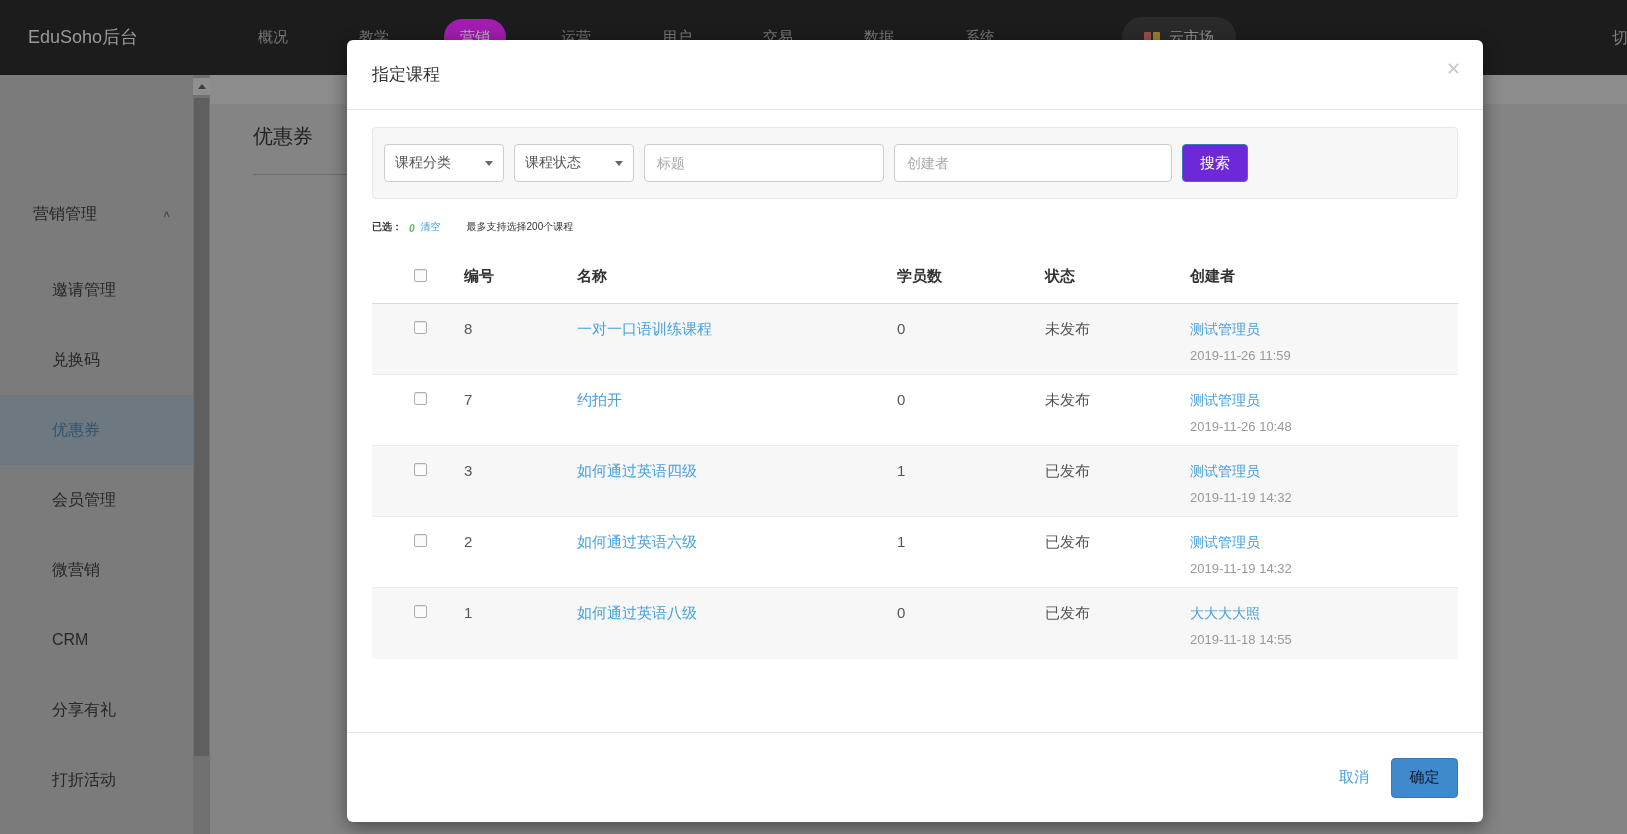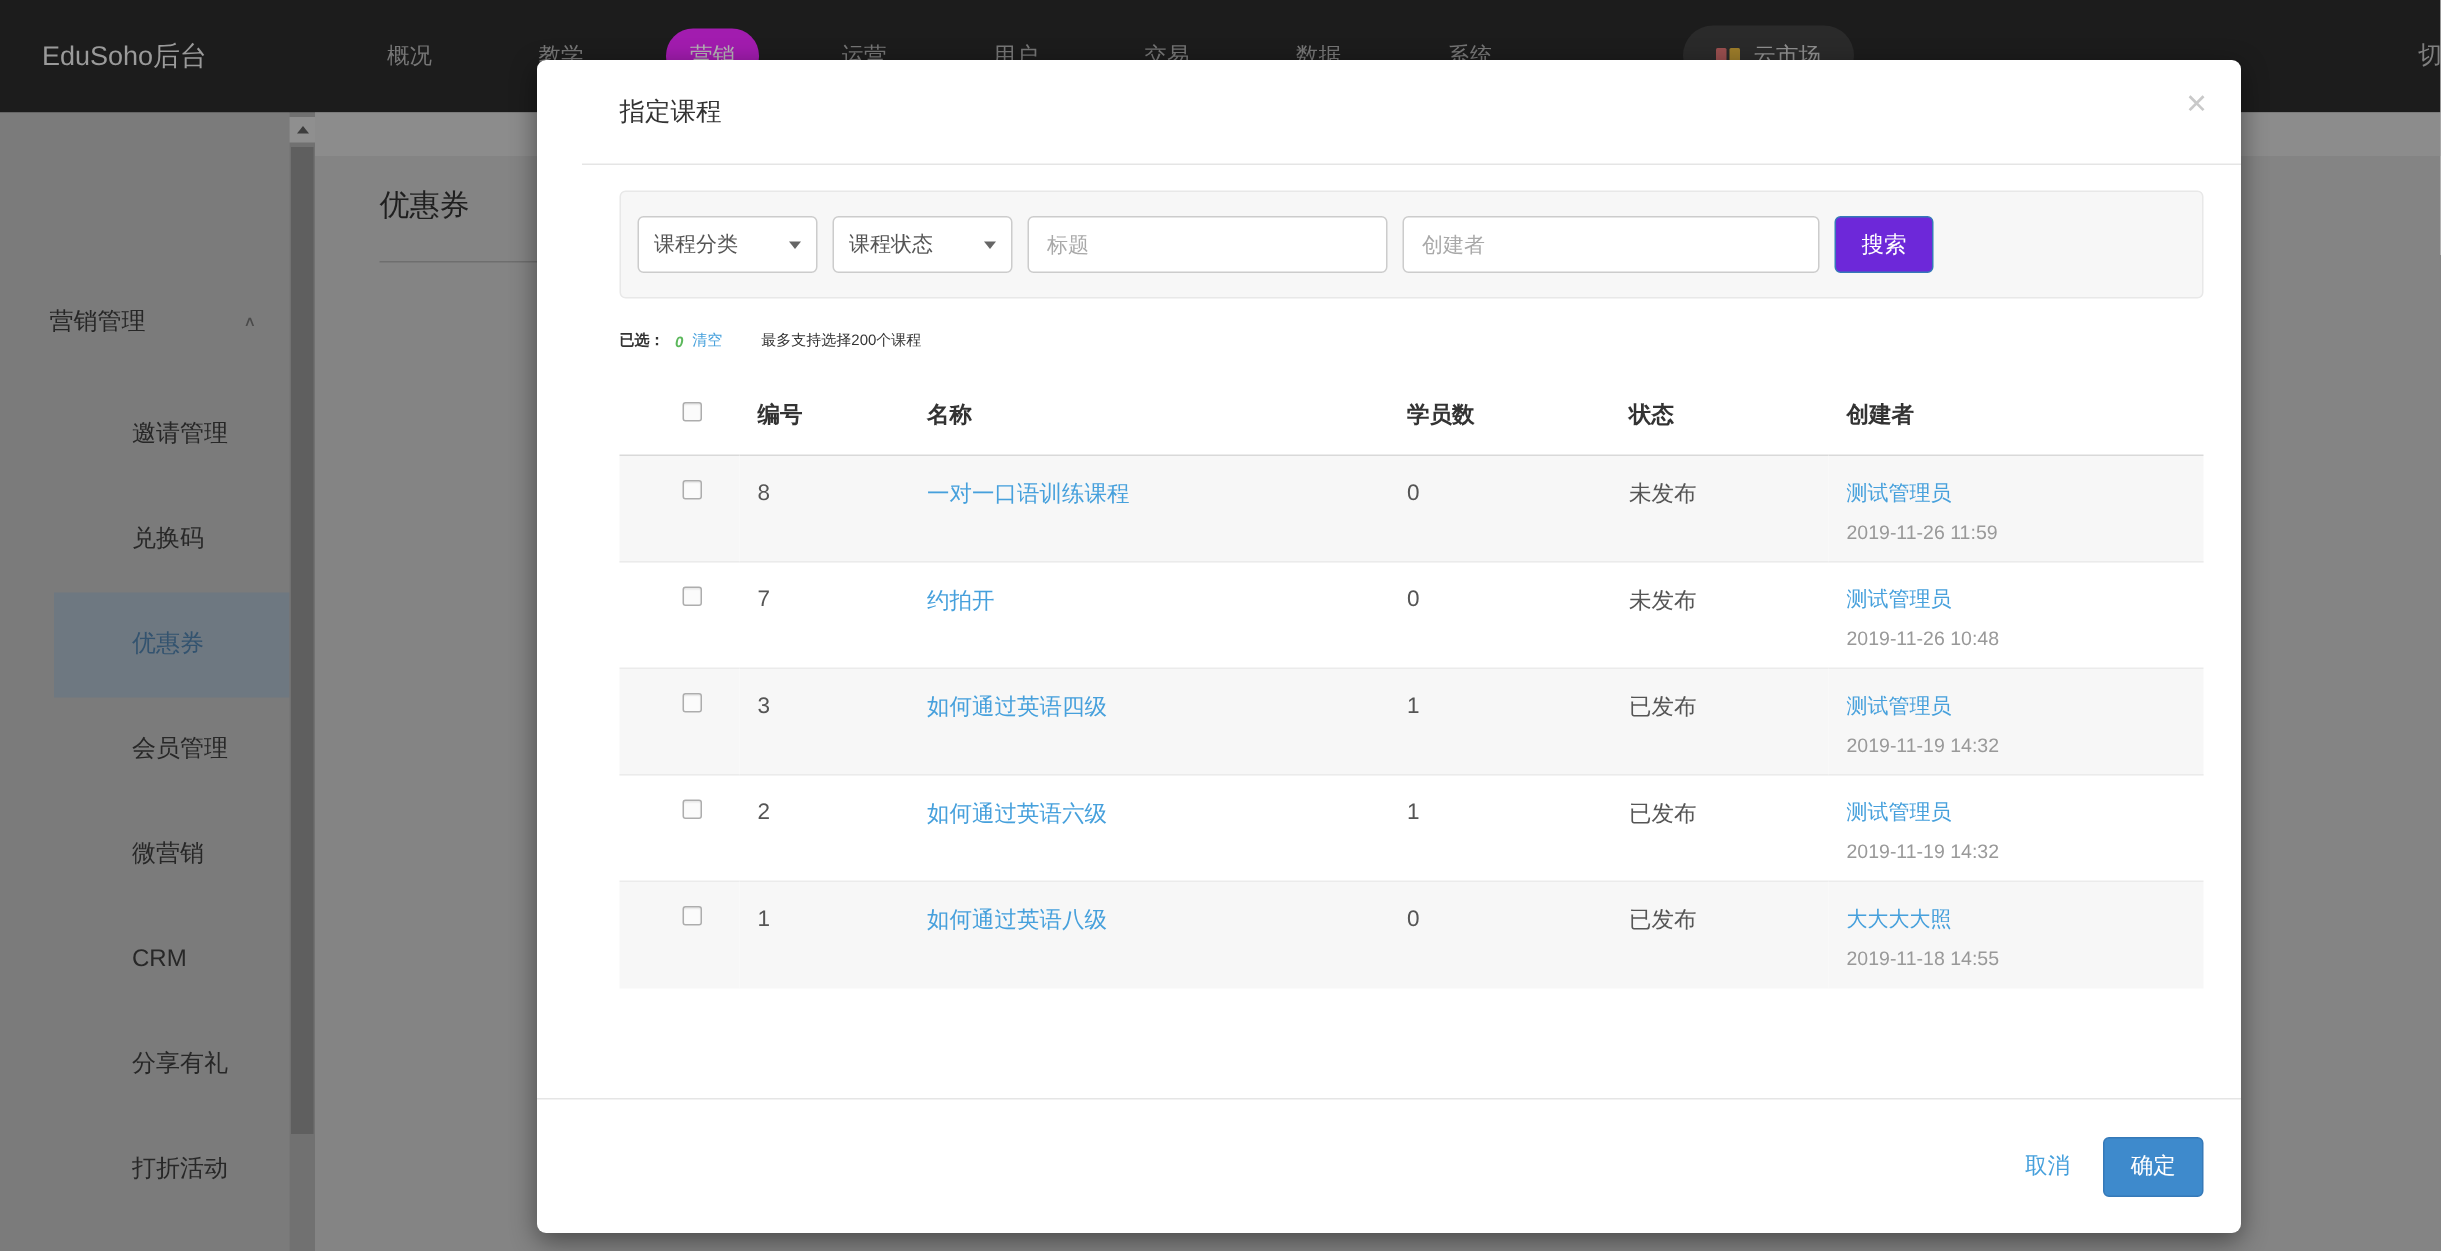--- a/index.html
+++ b/index.html
@@ -17,37 +17,37 @@
   .market-icon i { display:block; width:7px; height:11px; border-radius:1px; }
   .mi-red { background:#9a4f4f; } .mi-yellow { background:#9d7d2a; }
   .market-label { color:#8f8f8f; font-size:15px; }
   .nav-clip { position:absolute; left:1612px; top:0; line-height:75px; color:#7f7f7f; font-size:16px; }
 
   
   .sidebar { position:absolute; top:75px; left:0; width:193px; bottom:0; background:#7b7b7b; }
   .side-group { position:absolute; top:114px; left:33px; right:22px; height:50px; display:flex; justify-content:space-between; align-items:center; color:#262626; font-size:16px; cursor:pointer; }
   .side-chevron { font-size:12px; color:#4a4a4a; transform:scaleY(.8); }
   .side-items { position:absolute; top:180px; left:0; right:0; }
-  .side-item { height:70px; line-height:70px; padding-left:52px; font-size:16px; color:#272727; cursor:pointer;margin-left:36px; }
+  .side-item { height:70px; line-height:70px; padding-left:52px; font-size:16px; color:#272727; cursor:pointer; }
   .side-item.active { background:#6e7881; color:#33536f; }
 
   
   .side-scrollbar { position:absolute; top:75px; left:193px; width:17px; bottom:0; background:#717171; }
   .scroll-up { position:absolute; top:3px; left:0; width:17px; height:17px; background:#8f8f8f; display:flex; align-items:center; justify-content:center; cursor:pointer; }
   .scroll-up b { width:0; height:0; border-left:4px solid transparent; border-right:4px solid transparent; border-bottom:5px solid #3d3d3d; }
   .scroll-thumb { position:absolute; top:23px; left:1px; width:15px; height:658px; background:#5f5f5f; cursor:pointer; }
 
   
   .content { position:absolute; top:75px; left:210px; right:0; bottom:0; background:#848484; }
   .content-band { position:absolute; top:0; left:0; right:0; height:29px; background:#8c8c8c; }
   .page-title { position:absolute; top:48px; left:43px; font-size:20px; color:#1f1f1f; }
   .page-divider { position:absolute; top:99px; left:43px; width:1160px; height:1px; background:#6e6e6e; }
 
   
-  .modal { position:absolute; left:358px; top:40px; width:1136px; height:782px; background:#fff; border-radius:6px; box-shadow:0 5px 18px rgba(0,0,0,.45);padding-left:30px; }
+  .modal { position:absolute; left:347px; top:40px; width:1136px; height:782px; background:#fff; border-radius:6px; box-shadow:0 5px 18px rgba(0,0,0,.45); }
   .modal-header { height:70px; border-bottom:1px solid #e5e5e5; position:relative; }
   .modal-title { position:absolute; left:25px; top:23px; font-size:17px; color:#333; }
   .modal-close { position:absolute; right:22px; top:20px; font-size:18px; font-weight:bold; color:#c9c9c9; cursor:pointer; line-height:1; }
   .modal-body { padding:17px 25px 0; }
 
   .filter-panel { background:#f7f7f7; border:1px solid #e8e8e8; border-radius:4px; padding:16px 11px; display:flex; gap:10px; align-items:center; }
   .select { width:120px; height:38px; border:1px solid #ccc; border-radius:4px; background:#fff; display:flex; align-items:center; justify-content:space-between; padding:0 10px; font-size:14px; color:#555; cursor:pointer; }
   .caret { width:0; height:0; border-left:4px solid transparent; border-right:4px solid transparent; border-top:5px solid #666; }
   .t-input { height:38px; border:1px solid #ccc; border-radius:4px; padding:0 12px; font-size:14px; color:#555; background:#fff; outline:none; }
   .t-input::placeholder { color:#a9a9a9; }
@@ -70,21 +70,21 @@
   .course-table td { vertical-align:top; padding:16px 0 0 12px; font-size:15px; color:#555; }
   .cb { appearance:none; -webkit-appearance:none; width:13px; height:13px; border:1px solid #adadad; border-radius:2px; background:#fbfbfb; box-shadow:inset 0 1px 1px rgba(0,0,0,.08); cursor:pointer; display:inline-block; }
   .course-link { color:#46a0dc; font-weight:normal; text-decoration:none; cursor:pointer; }
   .creator-link { color:#46a0dc; font-size:14px; text-decoration:none; cursor:pointer; }
   .row-date { color:#999; font-size:13px; margin-top:9px; }
   .status-published { color:#74c23e; }
   .status-unpublished { color:#444; }
 
   .modal-footer { position:absolute; bottom:0; left:0; right:0; height:90px; border-top:1px solid #e5e5e5; display:flex; align-items:center; justify-content:flex-end; padding:0 25px; gap:22px; }
   .cancel-link { color:#46a0dc; font-size:15px; cursor:pointer; }
-  .confirm-btn { width:67px; height:40px; background:#3e8acc; border:1px solid #3579b8; border-radius:4px; color:#ffffff; font-size:15px; cursor:pointer; }
+  .confirm-btn { width:67px; height:40px; background:#3e8acc; border:1px solid #3579b8; border-radius:4px; color:#0f172a; font-size:15px; cursor:pointer; }
 </style>
 </head>
 <body>
 
 <div class="navbar">
   <div class="brand">EduSoho后台</div>
   <div class="nav-items">
       <span class="nav-item">概况</span>
       <span class="nav-item">教学</span>
       <span class="nav-item active">营销</span>

